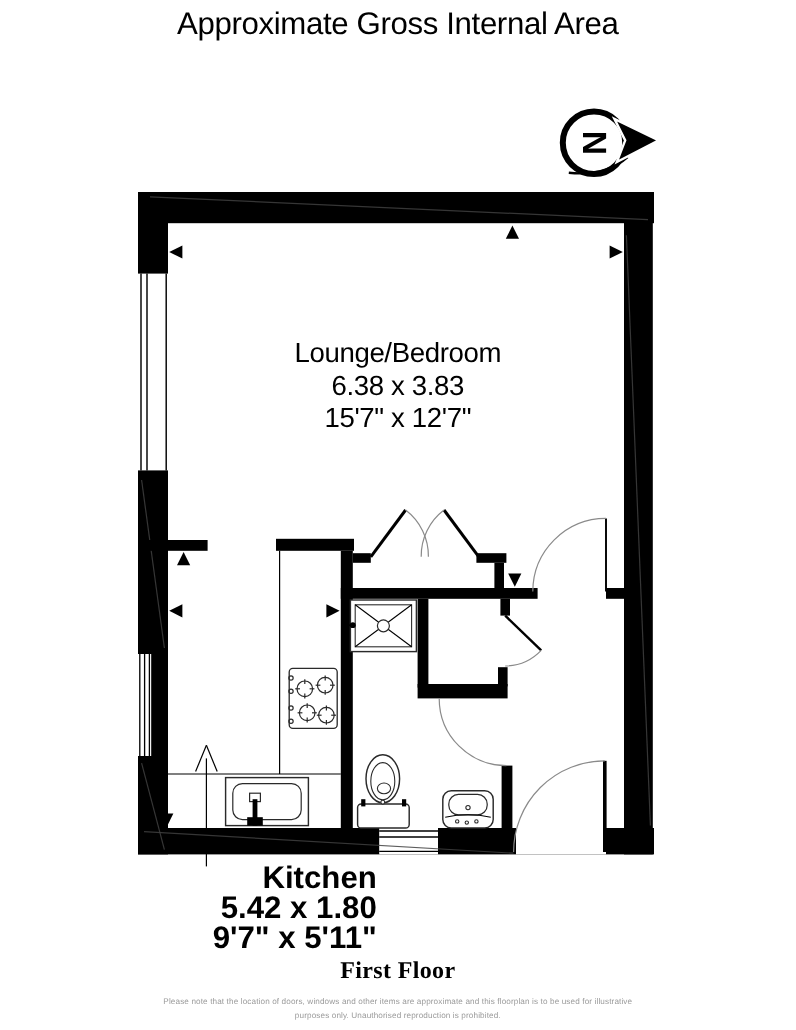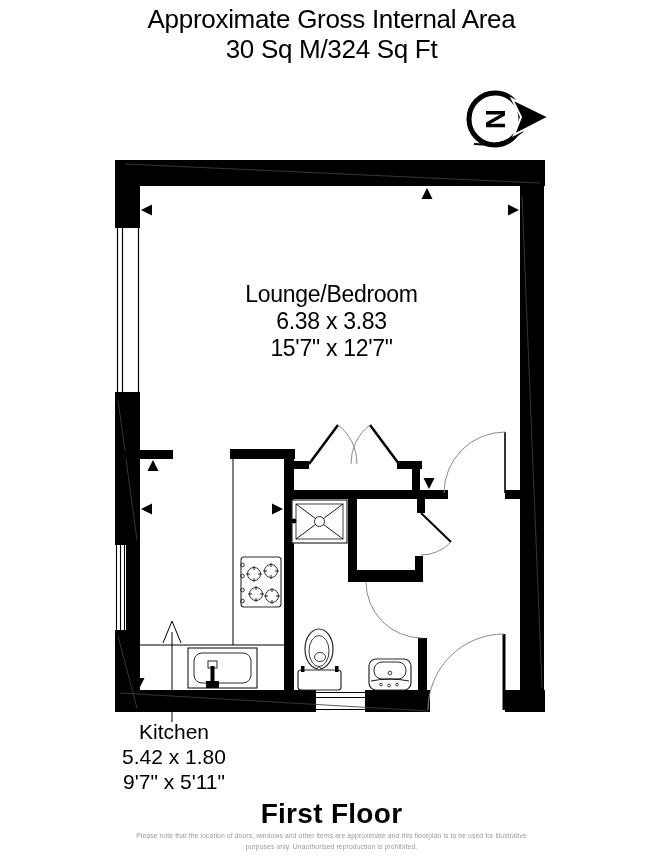--- a/index.html
+++ b/index.html
@@ -3,22 +3,22 @@
 <meta charset="utf-8">
 <style>
   html,body{margin:0;padding:0;background:#fff;}
   .canvas{position:relative;width:663px;height:858px;background:#fff;overflow:hidden;
           font-family:"Liberation Sans",sans-serif;color:#000;}
   .abs{position:absolute;}
   .ctr{left:0;width:663px;text-align:center;}
   .title{top:4px;font-size:26px;line-height:30px;letter-spacing:-0.3px;font-weight:400;}
   .roomlabel{font-size:23px;line-height:27px;letter-spacing:-0.3px;text-align:center;}
   .lounge-label{top:281px;}
-  .kitchen-label{top:719px;left:34px;width:280px;text-align:center;font-size:21px;line-height:25px;}
-  .floorname{top:798px;font-size:28px;font-weight:700;letter-spacing:0.3px;}
+  .kitchen-label{top:719px;left:34px;width:280px;text-align:right;font-size:26px;line-height:25px;font-weight:bold;}
+  .floorname{top:798px;font-size:20px;font-weight:700;letter-spacing:0.3px;font-family:Liberation Serif, serif;}
   .disclaimer{top:831px;font-size:6.8px;line-height:10.5px;color:#9a9a9a;letter-spacing:0.1px;}
   svg{position:absolute;left:0;top:0;}
   .wall{fill:#000;stroke:none;}
   .thin{stroke:#000;fill:none;}
   .arc{stroke:#8a8a8a;stroke-width:1;fill:none;}
   .fix{stroke:#2a2a2a;fill:#fff;}
   .hatch{stroke:#3f3f3f;stroke-width:1;fill:none;opacity:.85;}
 </style>
 </head>
 <body>
@@ -196,21 +196,20 @@
       <path d="M474,144 Q505,147 523,131" fill="none" stroke="#000" stroke-width="2"></path>
       <polygon points="549,117 512,99 521,117 514,135" fill="#000" stroke="#fff" stroke-width="2"></polygon>
       <g transform="rotate(90 495 119)">
         <text x="495" y="119" text-anchor="middle" dominant-baseline="central" font-family="'Liberation Sans',sans-serif" font-size="28" font-weight="700" fill="#000">N</text>
       </g>
     </g>
   </svg>
 
   <div class="abs ctr title">
     <div>Approximate Gross Internal Area</div>
-    <div>30 Sq M/324 Sq Ft</div>
   </div>
 
   <div class="abs ctr roomlabel lounge-label">
     <div>Lounge/Bedroom</div>
     <div>6.38 x 3.83</div>
     <div>15'7" x 12'7"</div>
   </div>
 
   <div class="abs kitchen-label">
     <div>Kitchen</div>

